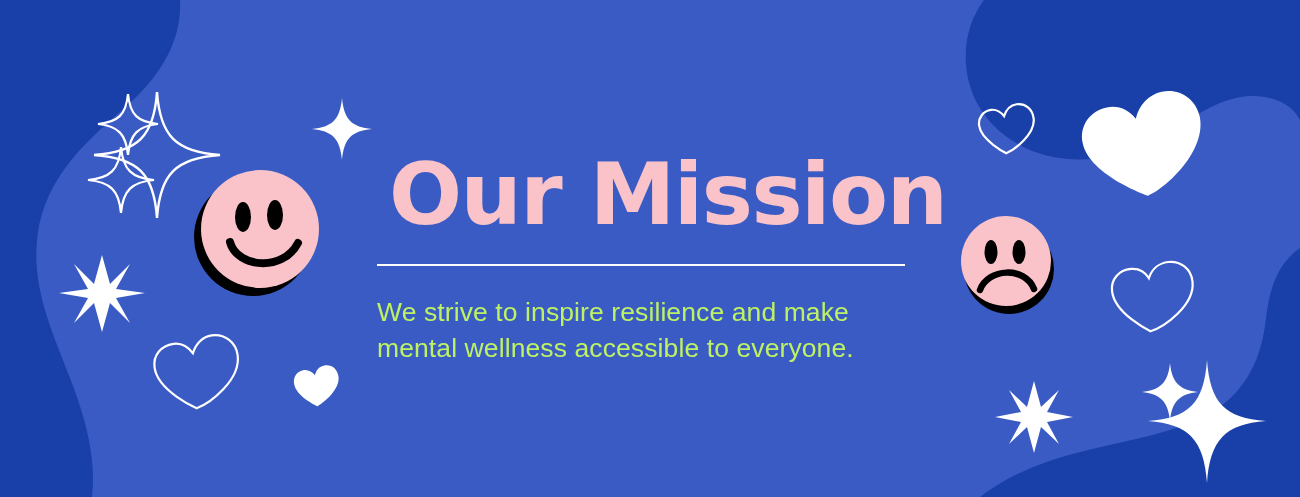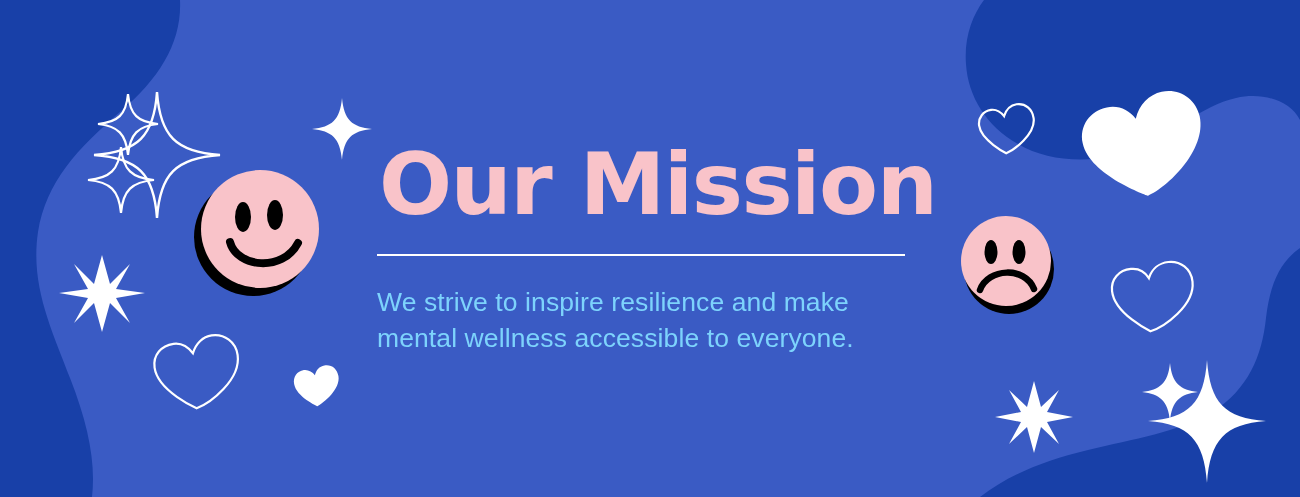--- a/index.html
+++ b/index.html
@@ -29,42 +29,42 @@
     height: 497px;
     pointer-events: none;
   }
   .content {
     position: absolute;
     left: 377px;
     top: 140px;
     width: 530px;
   }
   .title {
-    margin: 2px;
+    margin: 12px;
     font-family: "DejaVu Sans", sans-serif;
     font-size: 86px;
     line-height: 0.98;
     font-weight: 700;
     letter-spacing: -1.5px;
     color: #f9c3c9;
     white-space: nowrap;
   }
   .divider {
     width: 528px;
     height: 2px;
     background: #ffffff;
     margin: 28px 0 0 0;
   }
   .subtitle {
     margin: 28px 0 0 0;
     font-family: "Liberation Sans", sans-serif;
     font-size: 26.5px;
     line-height: 1.36;
     font-weight: 400;
-    color: #7dd3fc;
+    color: #bef264;
     letter-spacing: 0.1px;
   }
   .face {
     position: absolute;
   }
 </style>
 </head>
 <body>
 
 <div class="banner">

